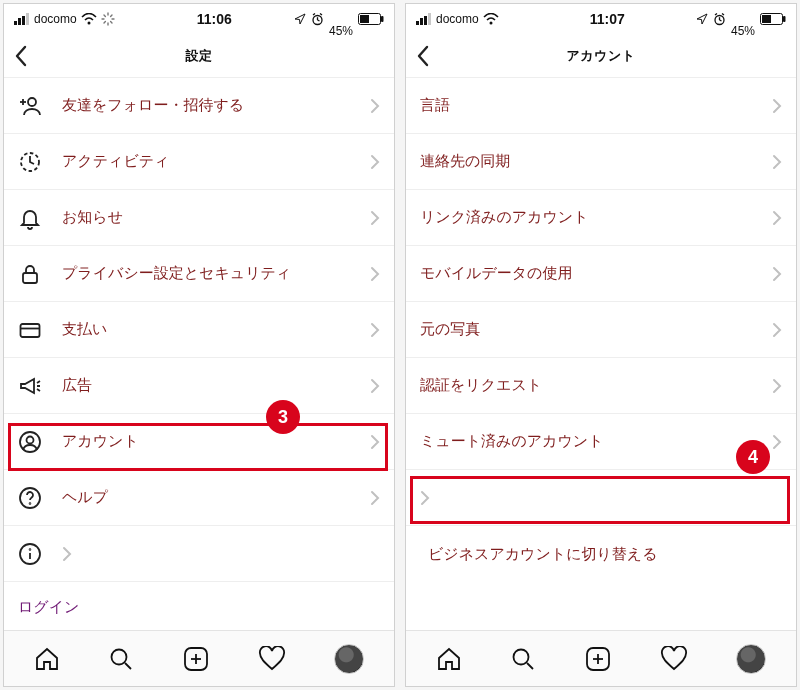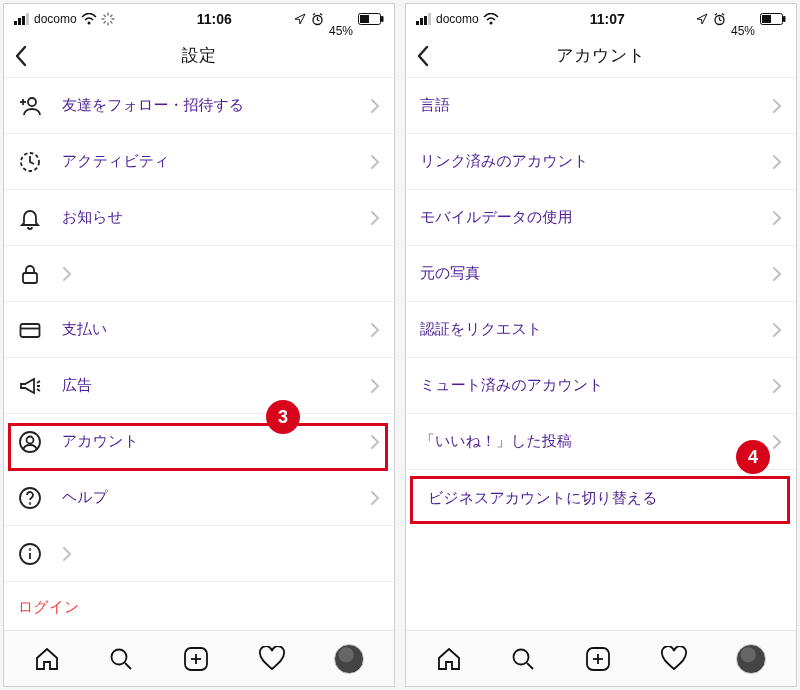--- a/index.html
+++ b/index.html
@@ -55,22 +55,22 @@
     border-bottom: 1px solid #eee;
   }
   .titlebar .back {
     position:absolute;
     left: 10px;
     top: 50%;
     transform: translateY(-50%);
     color:#222;
   }
   .titlebar .title {
-    font-size: 17px;
-    font-weight: 400;
+    font-size: 13px;
+    font-weight: 700;
     color:#111;
     letter-spacing: .5px;
   }
 
   
   .list { flex:1; overflow:hidden; position:relative; }
   .row {
     display:flex;
     align-items:center;
     height: 56px;
@@ -85,35 +85,35 @@
     display:flex;
     align-items:center;
     justify-content:flex-start;
     color:#222;
     flex:none;
     margin-right: 14px;
   }
   .row .row-label {
     flex: 1;
     font-size: 15px;
-    color:#4c1d95;
+    color:#7f1d1d;
   }
   .row .chev {
     color:#c0c0c0;
     flex:none;
   }
   .row-link { color:#1f86d6; font-size:15px;margin-left:8px; }
   .row-cut {
     height: 48px;
     padding: 0 14px;
     display:flex;
     align-items:flex-start;
     padding-top: 16px;
     font-size:15px;
-    color:#ef4444;
+    color:#701a75;
   }
 
   
   .tabbar {
     height: 56px;
     border-top: 1px solid #e3e3e3;
     display:flex;
     align-items:center;
     justify-content: space-around;
     padding: 0 6px;
@@ -265,20 +265,21 @@
             </svg>
           </span>
       </div>
       <div class="row">
         <span class="row-icon">
             <svg width="24" height="24" viewBox="0 0 24 24" stroke="#222" stroke-width="1.8" fill="none">
               <rect x="5" y="11" width="14" height="10" rx="2"></rect>
               <path d="M8 11 V8 a4 4 0 0 1 8 0 V11"></path>
             </svg>
           </span>
+        <span class="row-label">プライバシー設定とセキュリティ</span>
         <span class="chev">
             <svg width="10" height="16" viewBox="0 0 10 16">
               <polyline points="2,2 8,8 2,14" stroke="#c0c0c0" stroke-width="2" fill="none" stroke-linecap="round"></polyline>
             </svg>
           </span>
       </div>
       <div class="row">
         <span class="row-icon">
             <svg width="24" height="24" viewBox="0 0 24 24" stroke="#222" stroke-width="1.8" fill="none">
               <rect x="2.5" y="6" width="19" height="13" rx="2"></rect>
@@ -445,20 +446,28 @@
     <div class="list">
       <div class="row">
         <span class="row-label">言語</span>
         <span class="chev">
             <svg width="10" height="16" viewBox="0 0 10 16">
               <polyline points="2,2 8,8 2,14" stroke="#c0c0c0" stroke-width="2" fill="none" stroke-linecap="round"></polyline>
             </svg>
           </span>
       </div>
       <div class="row">
+        <span class="row-label">連絡先の同期</span>
+        <span class="chev">
+            <svg width="10" height="16" viewBox="0 0 10 16">
+              <polyline points="2,2 8,8 2,14" stroke="#c0c0c0" stroke-width="2" fill="none" stroke-linecap="round"></polyline>
+            </svg>
+          </span>
+      </div>
+      <div class="row">
         <span class="row-label">リンク済みのアカウント</span>
         <span class="chev">
             <svg width="10" height="16" viewBox="0 0 10 16">
               <polyline points="2,2 8,8 2,14" stroke="#c0c0c0" stroke-width="2" fill="none" stroke-linecap="round"></polyline>
             </svg>
           </span>
       </div>
       <div class="row">
         <span class="row-label">モバイルデータの使用</span>
         <span class="chev">
@@ -485,21 +494,20 @@
       </div>
       <div class="row">
         <span class="row-label">ミュート済みのアカウント</span>
         <span class="chev">
             <svg width="10" height="16" viewBox="0 0 10 16">
               <polyline points="2,2 8,8 2,14" stroke="#c0c0c0" stroke-width="2" fill="none" stroke-linecap="round"></polyline>
             </svg>
           </span>
       </div>
       <div class="row">
-        <span class="row-label">「いいね！」した投稿</span>
         <span class="chev">
             <svg width="10" height="16" viewBox="0 0 10 16">
               <polyline points="2,2 8,8 2,14" stroke="#c0c0c0" stroke-width="2" fill="none" stroke-linecap="round"></polyline>
             </svg>
           </span>
       </div>
       <div class="row noborder">
         <span class="row-label row-link">ビジネスアカウントに切り替える</span>
       </div>
 

